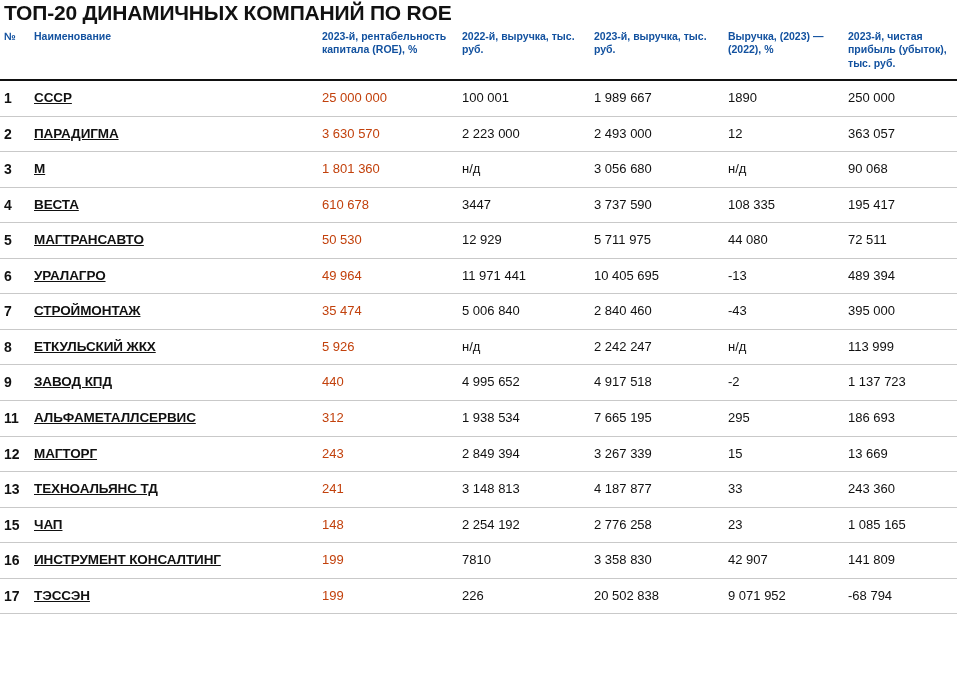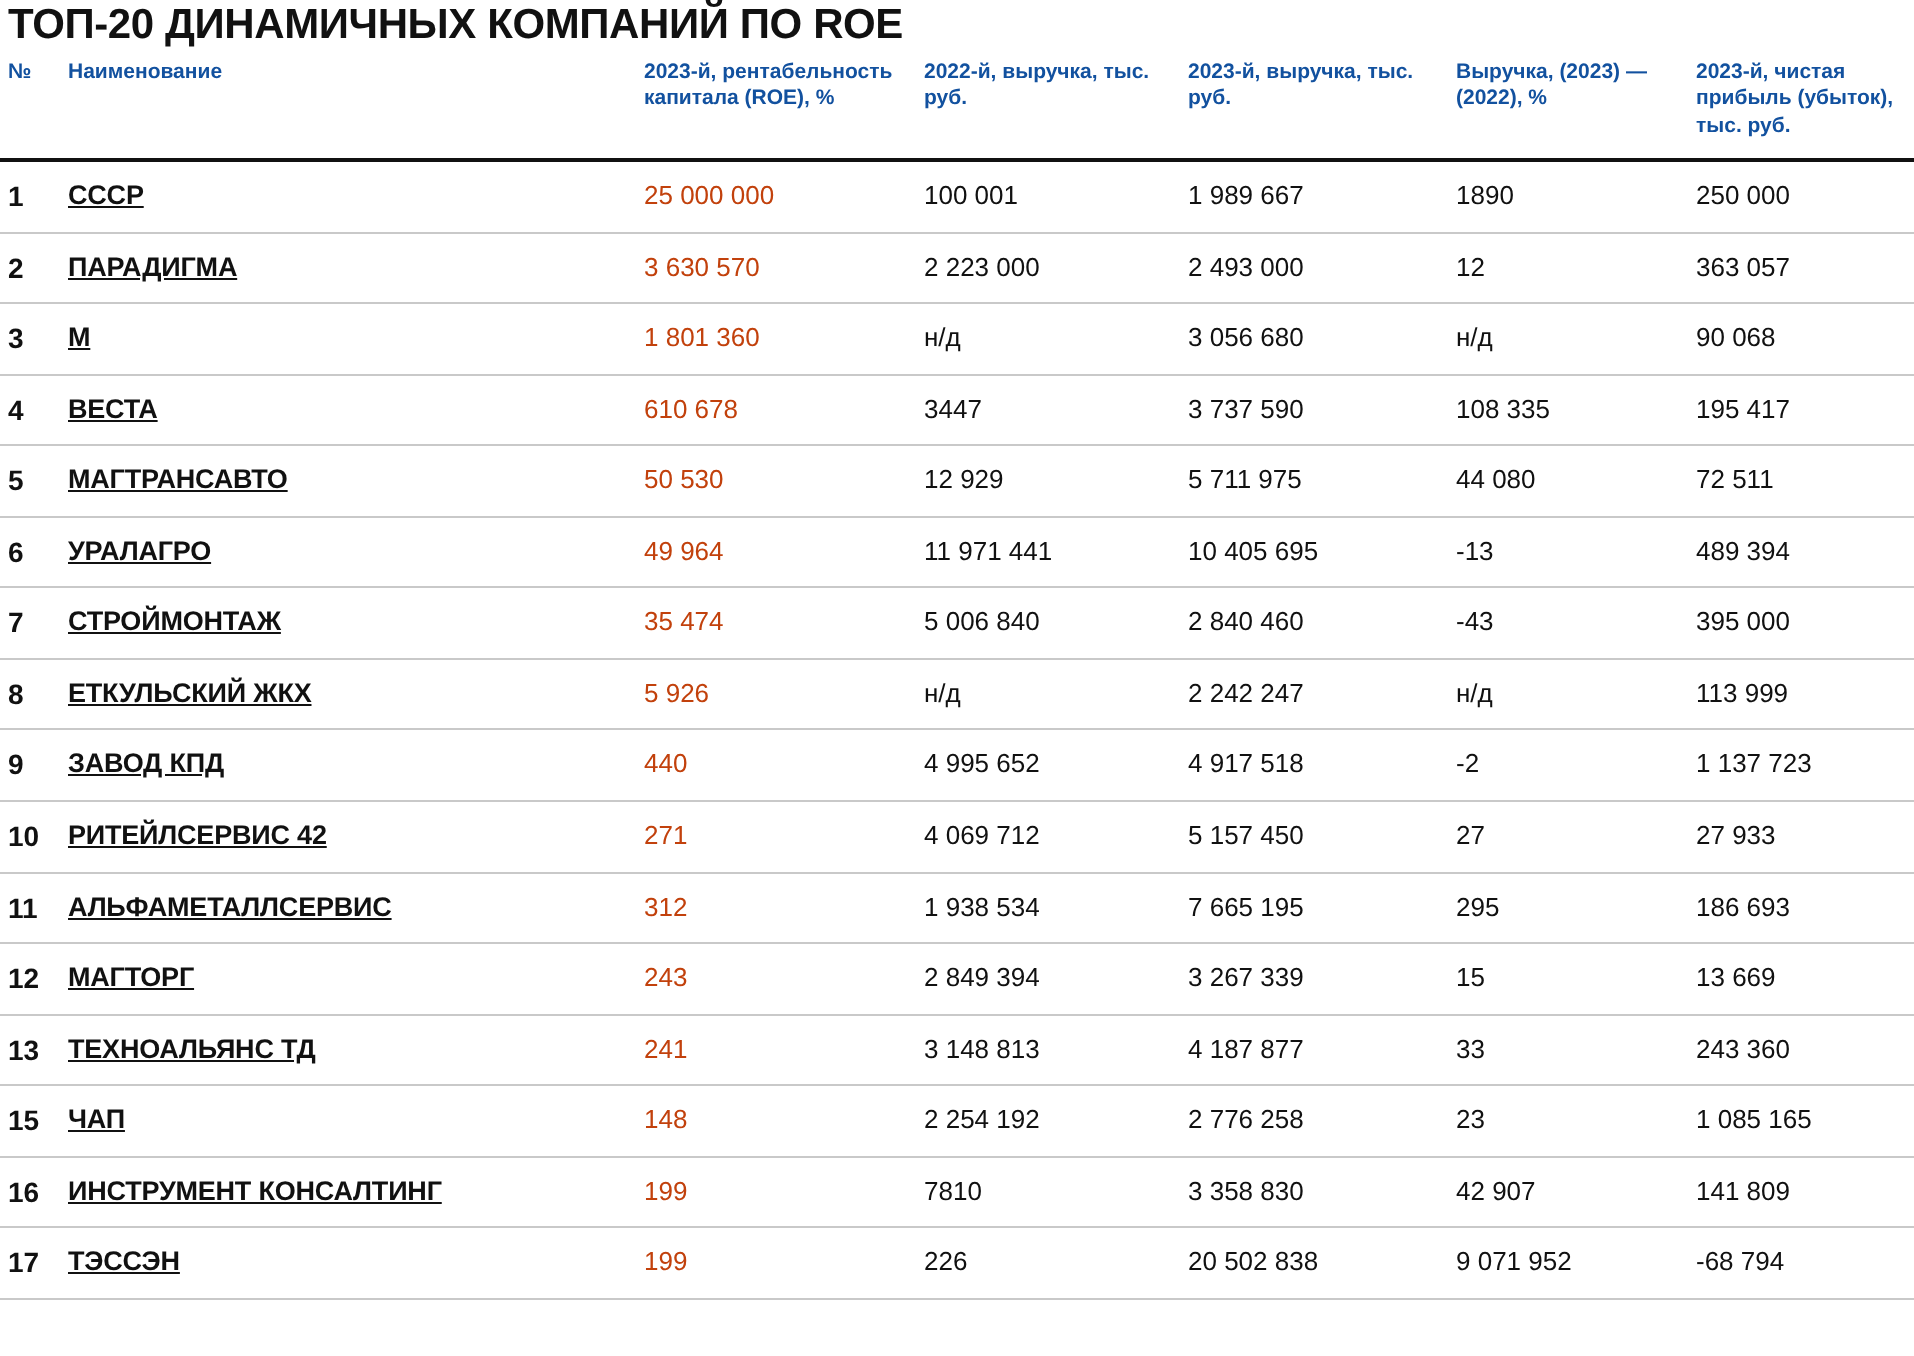--- a/index.html
+++ b/index.html
@@ -196,29 +196,20 @@
       <tr>
         <td class="num">9</td>
         <td class="name">ЗАВОД КПД</td>
         <td class="roe">440</td>
         <td class="val">4 995 652</td>
         <td class="val">4 917 518</td>
         <td class="val">-2</td>
         <td class="val">1 137 723</td>
       </tr>
 
-      <tr>
-        <td class="num">10</td>
-        <td class="name">РИТЕЙЛСЕРВИС 42</td>
-        <td class="roe">271</td>
-        <td class="val">4 069 712</td>
-        <td class="val">5 157 450</td>
-        <td class="val">27</td>
-        <td class="val">27 933</td>
-      </tr>
 
       <tr>
         <td class="num">11</td>
         <td class="name">АЛЬФАМЕТАЛЛСЕРВИС</td>
         <td class="roe">312</td>
         <td class="val">1 938 534</td>
         <td class="val">7 665 195</td>
         <td class="val">295</td>
         <td class="val">186 693</td>
       </tr>

